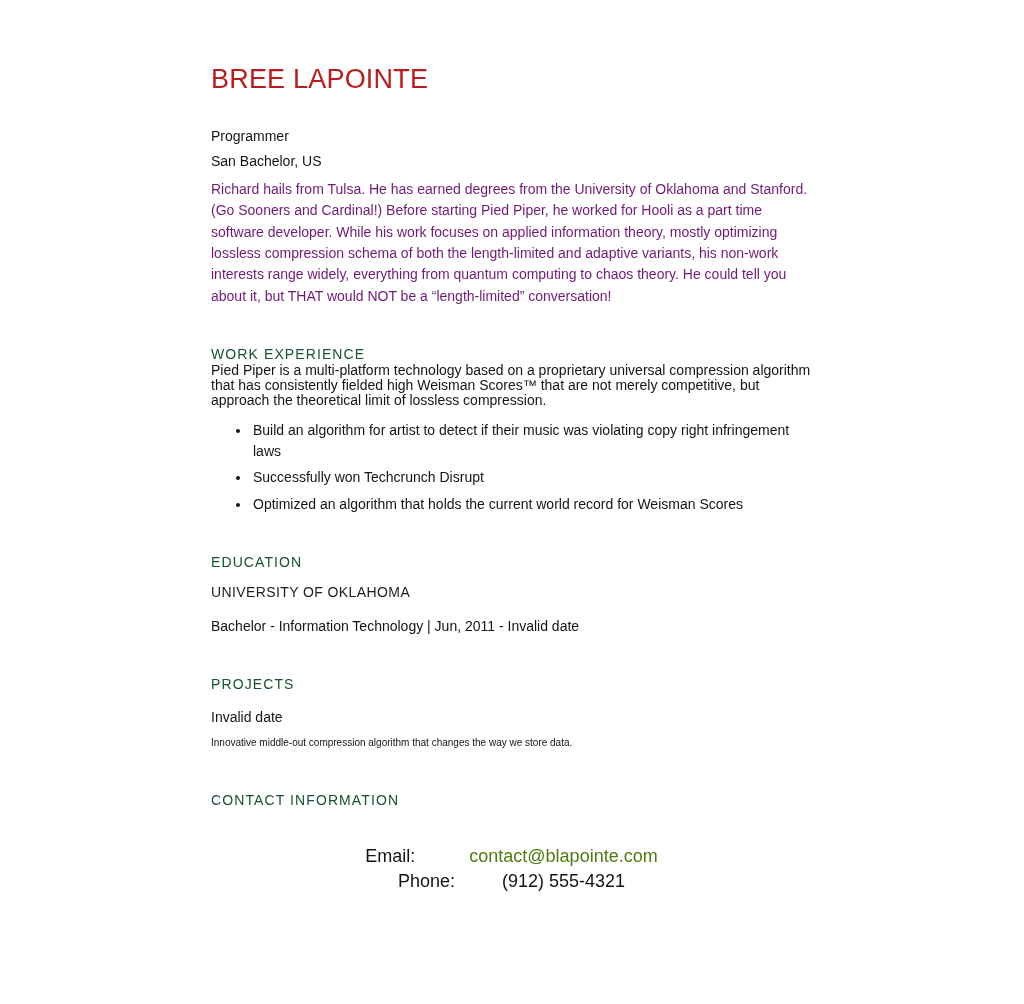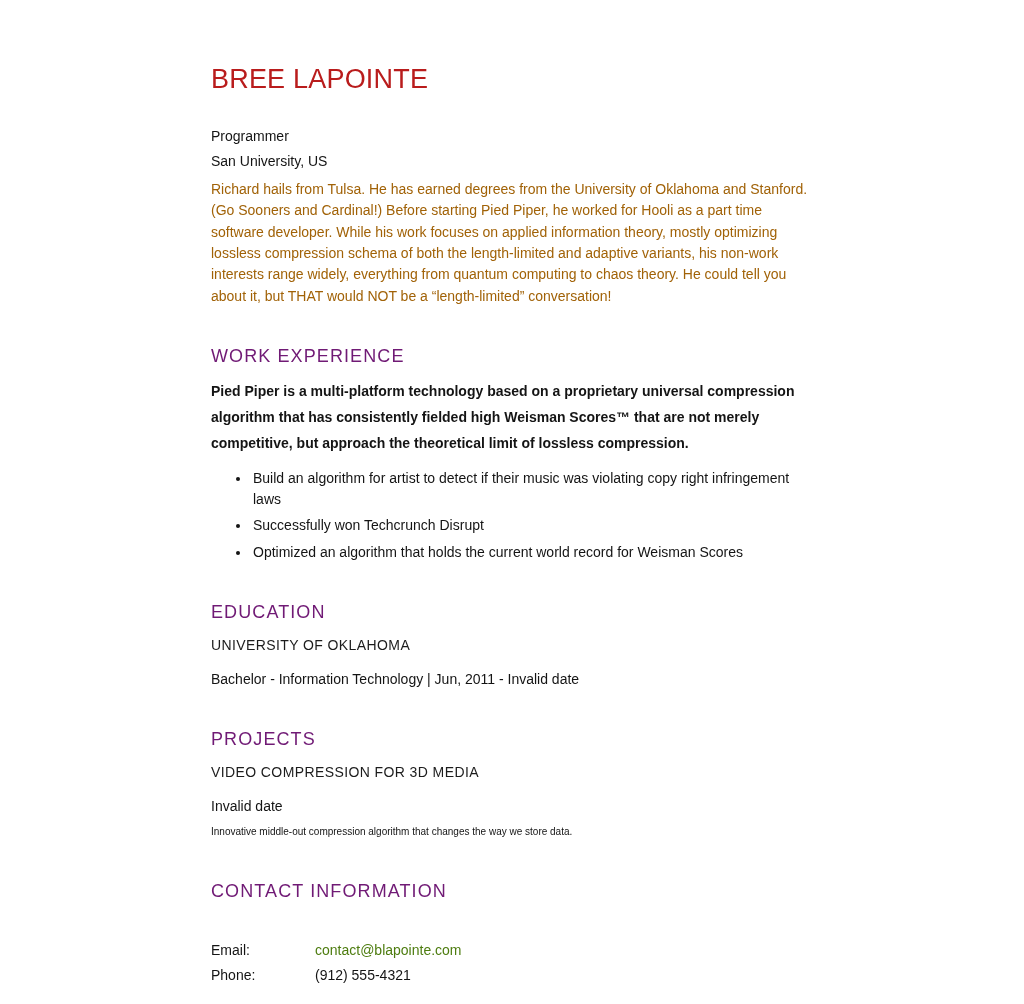--- a/index.html
+++ b/index.html
@@ -26,39 +26,38 @@
   .meta-block { margin-top: 31px; }
   .meta-line {
     font-size: 14px;
     line-height: 21px;
     margin-bottom: 4px;
   }
   .summary {
     font-size: 14px;
     line-height: 21.3px;
     margin-top: 7px;
-    color: #a16207;
+    color: #701a75;
   }
   .section-header {
-    font-size: 18px;
+    font-size: 14px;
     font-weight: 400;
     letter-spacing: 1.1px;
-    color: #701a75;
+    color: #14532d;
     margin-top: 39px;
   }
   .job-title {
     font-size: 14px;
     line-height: 21px;
     margin-top: 23px;
   }
   .job-desc {
     font-size: 14px;
-    line-height: 26px;
-    margin-top: 11px;
-    font-weight: bold;
+    line-height: 15px;
+    margin-top: 1px;
   }
   ul.achievements {
     margin-top: 12px;
     padding-left: 40px;
     list-style-type: disc;
   }
   ul.achievements li {
     font-size: 14px;
     line-height: 21.3px;
     margin-bottom: 5px;
@@ -77,45 +76,46 @@
     line-height: 21px;
     margin-top: 15px;
   }
   .item-desc {
     font-size: 10px;
     line-height: 21px;
     margin-top: 4px;
   }
   .contact-rows { margin-top: 38px; }
   .contact-row {
-    font-size: 14px;
+    font-size: 18px;
     line-height: 21px;
     margin-bottom: 4px;
     display: flex;
+    justify-content: center;
   }
   .contact-label {
     width: 104px;
     flex: 0 0 104px;
   }
   .contact-value { }
   a.email-link {
     color: #4d7c0f;
     text-decoration: none;
   }
 </style>
 </head>
 <body>
 
 <div class="resume">
 
   <h1 class="name">BREE LAPOINTE</h1>
 
   <div class="meta-block">
     <div class="meta-line">Programmer</div>
-    <div class="meta-line">San University, US</div>
+    <div class="meta-line">San Bachelor, US</div>
     <p class="summary">Richard hails from Tulsa. He has earned degrees from the University of Oklahoma and Stanford. (Go Sooners and Cardinal!) Before starting Pied Piper, he worked for Hooli as a part time software developer. While his work focuses on applied information theory, mostly optimizing lossless compression schema of both the length-limited and adaptive variants, his non-work interests range widely, everything from quantum computing to chaos theory. He could tell you about it, but THAT would NOT be a “length-limited” conversation!</p>
   </div>
 
   <div>
     <h2 class="section-header">WORK EXPERIENCE</h2>
     <p class="job-desc">Pied Piper is a multi-platform technology based on a proprietary universal compression algorithm that has consistently fielded high Weisman Scores™ that are not merely competitive, but approach the theoretical limit of lossless compression.</p>
     <ul class="achievements">
       <li>Build an algorithm for artist to detect if their music was violating copy right infringement laws</li>
       <li>Successfully won Techcrunch Disrupt</li>
       <li>Optimized an algorithm that holds the current world record for Weisman Scores</li>
@@ -123,21 +123,20 @@
   </div>
 
   <div>
     <h2 class="section-header">EDUCATION</h2>
     <div class="item-title">UNIVERSITY OF OKLAHOMA</div>
     <div class="item-sub">Bachelor - Information Technology | Jun, 2011 - Invalid date</div>
   </div>
 
   <div>
     <h2 class="section-header">PROJECTS</h2>
-    <div class="item-title">VIDEO COMPRESSION FOR 3D MEDIA</div>
     <div class="item-sub">Invalid date</div>
     <div class="item-desc">Innovative middle-out compression algorithm that changes the way we store data.</div>
   </div>
 
   <div>
     <h2 class="section-header">CONTACT INFORMATION</h2>
     <div class="contact-rows">
       <div class="contact-row">
         <span class="contact-label">Email:</span>
         <span class="contact-value"><a href="#" class="email-link">contact@blapointe.com</a></span>

